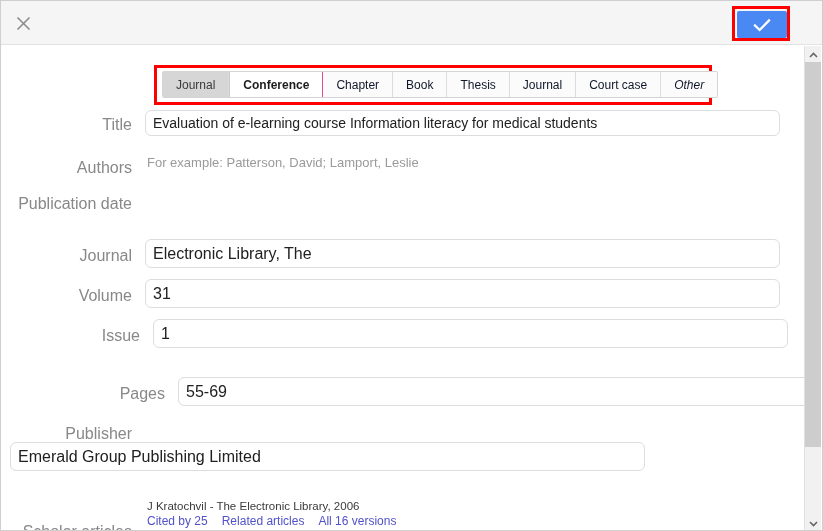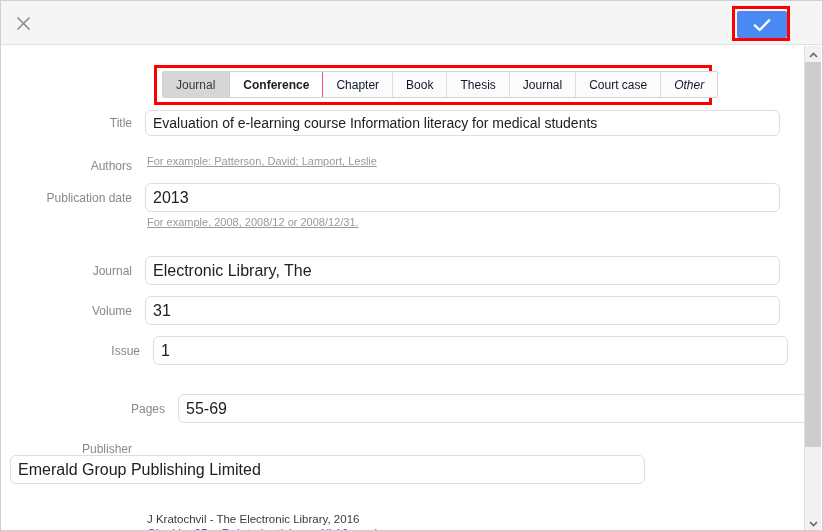--- a/index.html
+++ b/index.html
@@ -134,21 +134,21 @@
   .row {
     position: relative;
     display: flex;
     align-items: flex-start;
   }
   .label {
     width: 135px;
     text-align: right;
     padding-right: 13px;
     box-sizing: border-box;
-    font-size: 12px;
+    font-size: 16px;
     color: #888888;
     line-height: 1;
     white-space: nowrap;
   }
   .field-col {
     width: 636px;
   }
   .input {
     display: block;
     width: 635px;
@@ -165,25 +165,24 @@
     height: 26px;
     line-height: 24px;
     font-size: 14px;
   }
   .input.big {
     height: 29px;
     line-height: 27px;
     font-size: 16px;
   }
   .hint {
-    font-size: 11px;
+    font-size: 13px;
     color: #9a9a9a;
     padding: 4px 0 0 2px;
     line-height: 1.2;
-    text-decoration: underline;
   }
 
   
   .r-title      { margin-top: 0px; }
   .r-authors    { margin-top: 15px; }
   .r-pubdate    { margin-top: 11px; }
   .r-journal    { margin-top: 27px; }
   .r-volume     { margin-top: 11px; }
   .r-issue      { margin-top: 11px; padding-left: 8px; }
   .r-pages      { margin-top: 29px; padding-left: 40px; }
@@ -316,24 +315,20 @@
 
       <div class="row r-authors">
         <div class="label std-lbl">Authors</div>
         <div class="field-col">
           <div class="hint">For example: Patterson, David; Lamport, Leslie</div>
         </div>
       </div>
 
       <div class="row r-pubdate">
         <div class="label std-lbl">Publication date</div>
-        <div class="field-col">
-          <input class="input big" type="text" value="2013" style="">
-          <div class="hint">For example, 2008, 2008/12 or 2008/12/31.</div>
-        </div>
       </div>
 
       <div class="row r-journal">
         <div class="label std-lbl">Journal</div>
         <div class="field-col">
           <input class="input big" type="text" value="Electronic Library, The" style="">
         </div>
       </div>
 
       <div class="row r-volume">
@@ -361,21 +356,21 @@
         <div class="label std-lbl">Publisher</div>
         <div class="field-col">
           <input class="input big" type="text" value="Emerald Group Publishing Limited" style="">
         </div>
       </div>
 
       <div class="row r-scholar">
         <div class="label scholar-lbl">Scholar articles</div>
         <div class="field-col">
           <div class="scholar">
-            <div class="cite">J Kratochvil - The Electronic Library, 2016</div>
+            <div class="cite">J Kratochvil - The Electronic Library, 2006</div>
             <div class="links">
               <a>Cited by 25</a>
               <a>Related articles</a>
               <a>All 16 versions</a>
             </div>
           </div>
         </div>
       </div>
 
     </div>

